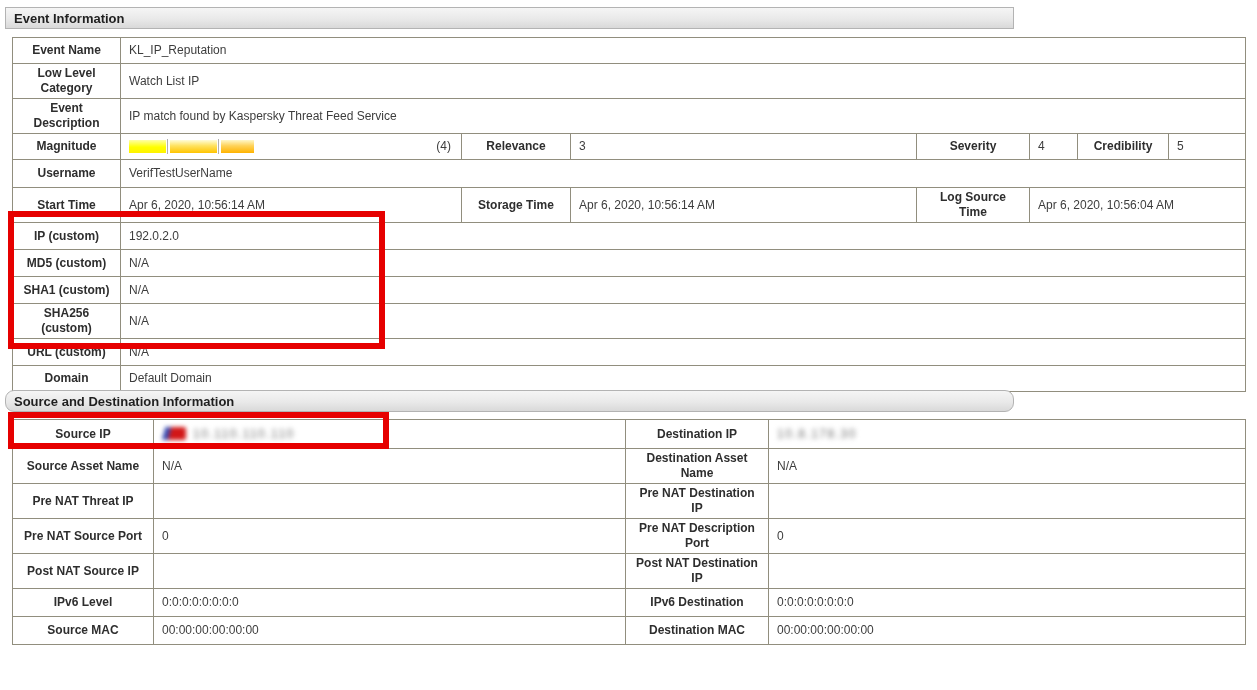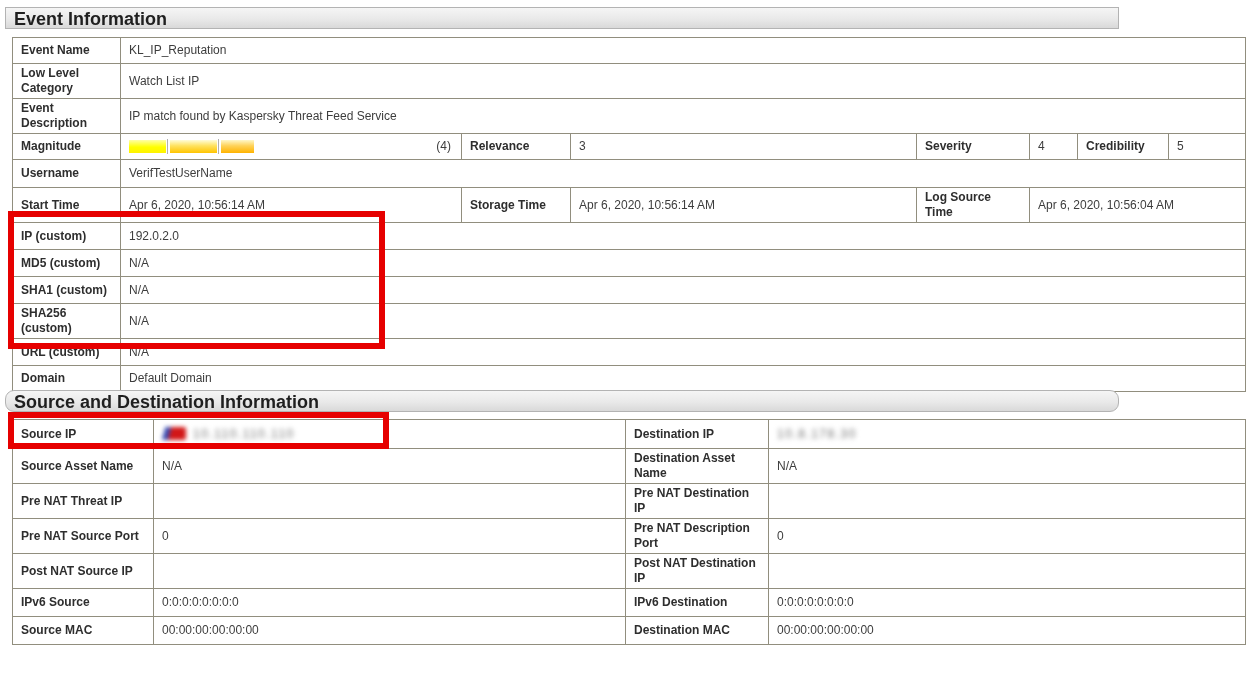--- a/index.html
+++ b/index.html
@@ -1,40 +1,40 @@
 <!DOCTYPE html>
 <html><head>
 <meta charset="utf-8">
 <style>
   html,body{margin:0;padding:0;background:#ffffff;}
   body{width:1257px;height:690px;position:relative;font-family:"Liberation Sans",sans-serif;color:#3d3d3d;overflow:hidden;}
 
   .section-header{
-    position:absolute;left:5px;width:1114px;height:22px;
+    position:absolute;left:5px;width:1009px;height:22px;
     background:linear-gradient(to bottom,#f5f5f5 0%,#e9e9e9 55%,#d9d9d9 100%);
     border:1px solid #b3b3b3;
-    font-size:18px;font-weight:bold;color:#1f1f1f;
+    font-size:13px;font-weight:bold;color:#1f1f1f;
     line-height:22px;padding-left:8px;box-sizing:border-box;
   }
   #hdr-event{top:7px;}
   #hdr-srcdst{top:390px;border-radius:9px;}
 
   table.tbl{
     position:absolute;left:12px;width:1233px;
     border-collapse:collapse;table-layout:fixed;
     font-size:12px;
   }
   #tbl-event{top:37px;}
   #tbl-srcdst{top:419px;}
   .tbl td{
     border:1px solid #918e7e;
     padding:2px 8px;vertical-align:middle;
     overflow:hidden;white-space:normal;line-height:1.25;
   }
-  .tbl td.lbl{font-weight:bold;color:#2e2e2e;}
+  .tbl td.lbl{font-weight:bold;color:#2e2e2e;text-align:center;}
   .tbl td.val{color:#3d3d3d;}
 
   .h25{height:25px}.h26{height:26px}.h27{height:27px}.h28{height:28px}
   .h29{height:29px}.h30{height:30px}.h33{height:33px}.h34{height:34px}
 
   
   .mag-cell-inner{display:flex;align-items:center;justify-content:space-between;}
   .mag-bar{display:flex;align-items:center;}
   .mag-seg{height:13px;}
   .mag-seg-1{width:37px;background:linear-gradient(to bottom,#ffffa6 0%,#ffff00 55%,#fff200 100%);}
@@ -190,21 +190,21 @@
     <td class="lbl">Pre NAT Description Port</td>
     <td class="val">0</td>
   </tr>
   <tr class="h33">
     <td class="lbl">Post NAT Source IP</td>
     <td class="val"></td>
     <td class="lbl">Post NAT Destination IP</td>
     <td class="val"></td>
   </tr>
   <tr class="h28">
-    <td class="lbl">IPv6 Source</td>
+    <td class="lbl">IPv6 Level</td>
     <td class="val">0:0:0:0:0:0:0:0</td>
     <td class="lbl">IPv6 Destination</td>
     <td class="val">0:0:0:0:0:0:0:0</td>
   </tr>
   <tr class="h28">
     <td class="lbl">Source MAC</td>
     <td class="val">00:00:00:00:00:00</td>
     <td class="lbl">Destination MAC</td>
     <td class="val">00:00:00:00:00:00</td>
   </tr>

